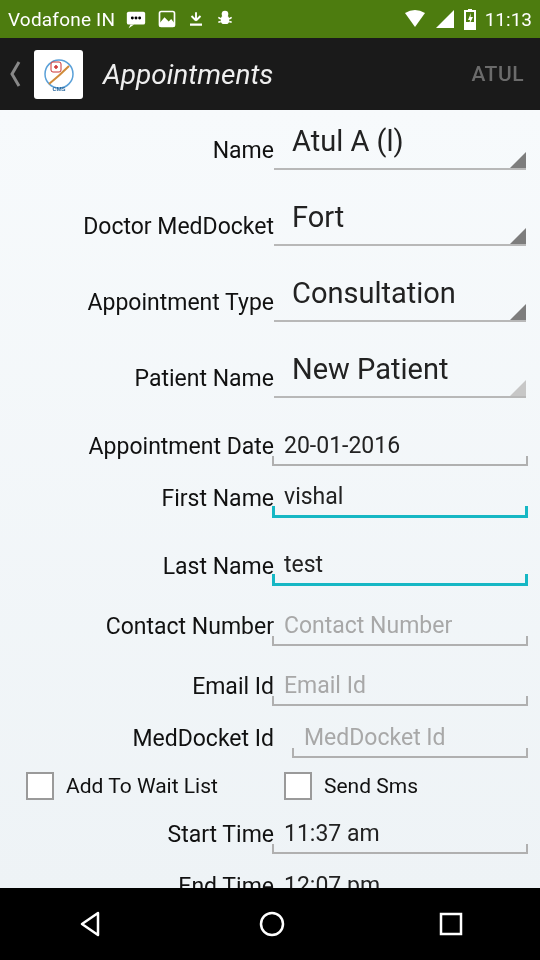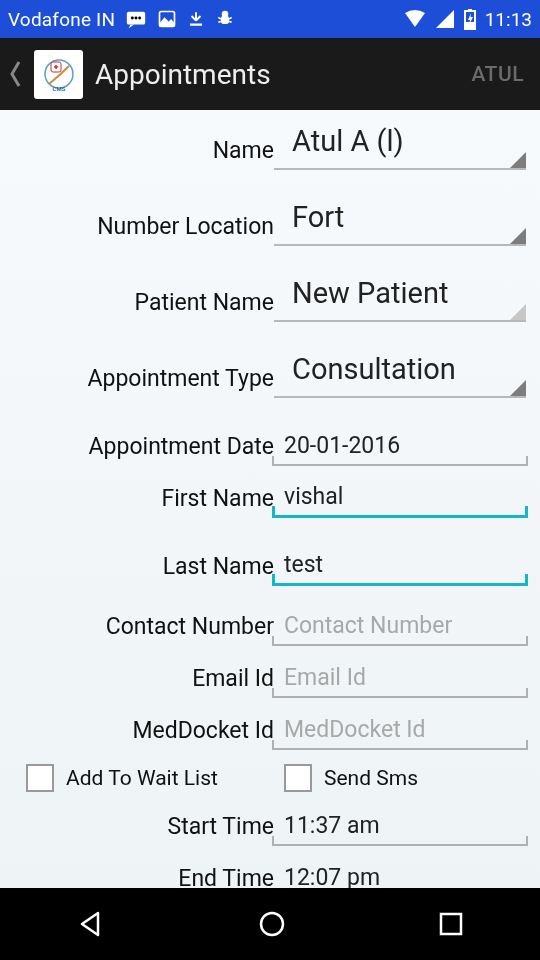--- a/index.html
+++ b/index.html
@@ -1,21 +1,21 @@
 <!DOCTYPE html>
 <html><head>
 <meta charset="utf-8">
 <style>
   * { margin: 0; padding: 0; box-sizing: border-box; font-family: Roboto, Arial, sans-serif; }
   html, body { width: 540px; height: 960px; overflow: hidden; background:#000; }
 
   
   .status-bar {
     height: 38px;
-    background: #1d4ed8;
+    background: #4d7c0f;
     color: #fff;
     display: flex;
     align-items: center;
     padding: 0 8px;
     font-size: 19px;
   }
   .status-left { display:flex; align-items:center; gap:10px; }
   .status-right { margin-left:auto; display:flex; align-items:center; gap:8px; }
   .carrier { font-size:19px; letter-spacing:0.2px; }
   .status-icon { display:inline-flex; align-items:center; justify-content:center; }
@@ -28,21 +28,21 @@
     display:flex;
     align-items:center;
     padding: 0 8px;
     gap: 8px;
   }
   .back-btn { display:flex; align-items:center; height:100%; padding-right:4px; }
   .app-logo {
     width:49px; height:49px; background:#fff; border-radius:3px;
     display:flex; align-items:center; justify-content:center;
   }
-  .app-title { color:#eee; font-size:28px; font-weight:400; margin-left:4px; }
+  .app-title { color:#eee; font-size:28px; font-weight:400; margin-left:12px;font-style:italic; }
   .app-user { margin-left:auto; color:#6b6b6b; font-size:21px; font-weight:500; letter-spacing:0.5px; padding-right:8px; }
 
   
   .body {
     height: calc(960px - 38px - 72px - 72px);
     background: linear-gradient(#f7fafc,#eef3f6);
     padding: 18px 14px 0 14px;
     overflow:hidden;
     text-align:right;
   }
@@ -231,49 +231,49 @@
     <div class="label">Name</div>
     <div class="field-wrap">
       <div class="spinner">
         <span>Atul A (l)</span>
         <span class="corner"></span>
       </div>
     </div>
   </div>
 
   <div class="row spinner-row">
-    <div class="label">Number Location</div>
+    <div class="label">Doctor MedDocket</div>
     <div class="field-wrap">
       <div class="spinner">
         <span>Fort</span>
         <span class="corner"></span>
       </div>
     </div>
   </div>
 
   <div class="row spinner-row">
+    <div class="label">Appointment Type</div>
+    <div class="field-wrap">
+      <div class="spinner">
+        <span>Consultation</span>
+        <span class="corner"></span>
+      </div>
+    </div>
+  </div>
+
+  <div class="row spinner-row">
     <div class="label">Patient Name</div>
     <div class="field-wrap">
       <div class="spinner disabled">
         <span>New Patient</span>
         <span class="corner"></span>
       </div>
     </div>
   </div>
 
-  <div class="row spinner-row">
-    <div class="label">Appointment Type</div>
-    <div class="field-wrap">
-      <div class="spinner">
-        <span>Consultation</span>
-        <span class="corner"></span>
-      </div>
-    </div>
-  </div>
-
   <div class="row" style="margin-bottom:18px;">
     <div class="label">Appointment Date</div>
     <div class="field-wrap">
       <div class="textline">
         <span>20-01-2016</span>
       </div>
     </div>
   </div>
 
   <div class="row" style="margin-bottom:34px;">
@@ -287,39 +287,39 @@
 
   <div class="row" style="margin-bottom:26px;">
     <div class="label">Last Name</div>
     <div class="field-wrap">
       <div class="textline active">
         <span>test</span>
       </div>
     </div>
   </div>
 
-  <div class="row" style="margin-bottom:18px;">
+  <div class="row" style="margin-bottom:26px;">
     <div class="label">Contact Number</div>
     <div class="field-wrap">
       <div class="textline">
         <span class="ph">Contact Number</span>
       </div>
     </div>
   </div>
 
   <div class="row" style="margin-bottom:18px;">
     <div class="label">Email Id</div>
     <div class="field-wrap">
       <div class="textline">
         <span class="ph">Email Id</span>
       </div>
     </div>
   </div>
 
-  <div class="row" style="margin-bottom:14px;">
+  <div class="row" style="margin-bottom:14px;gap:20px;">
     <div class="label">MedDocket Id</div>
     <div class="field-wrap">
       <div class="textline">
         <span class="ph">MedDocket Id</span>
       </div>
     </div>
   </div>
 
   <div class="checkbox-row">
     <div class="check-item l">

